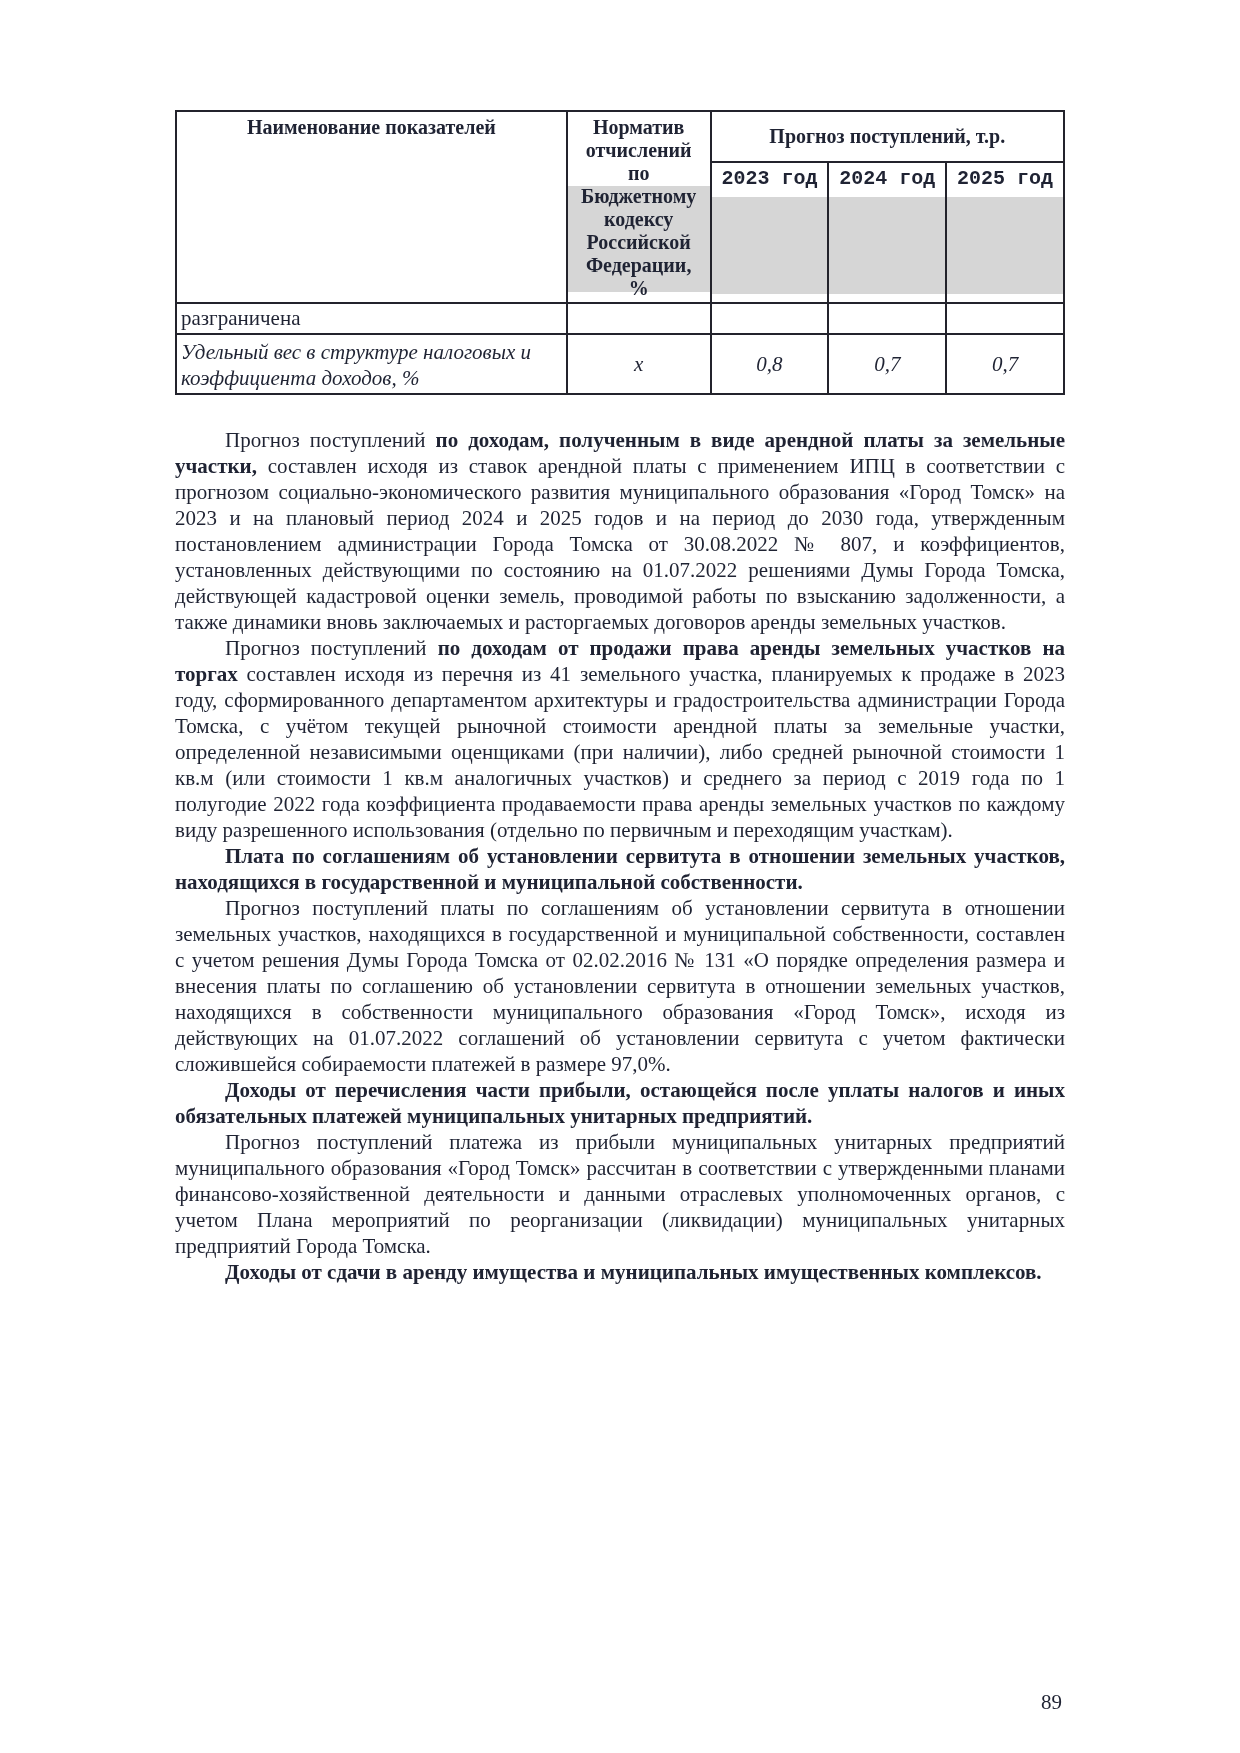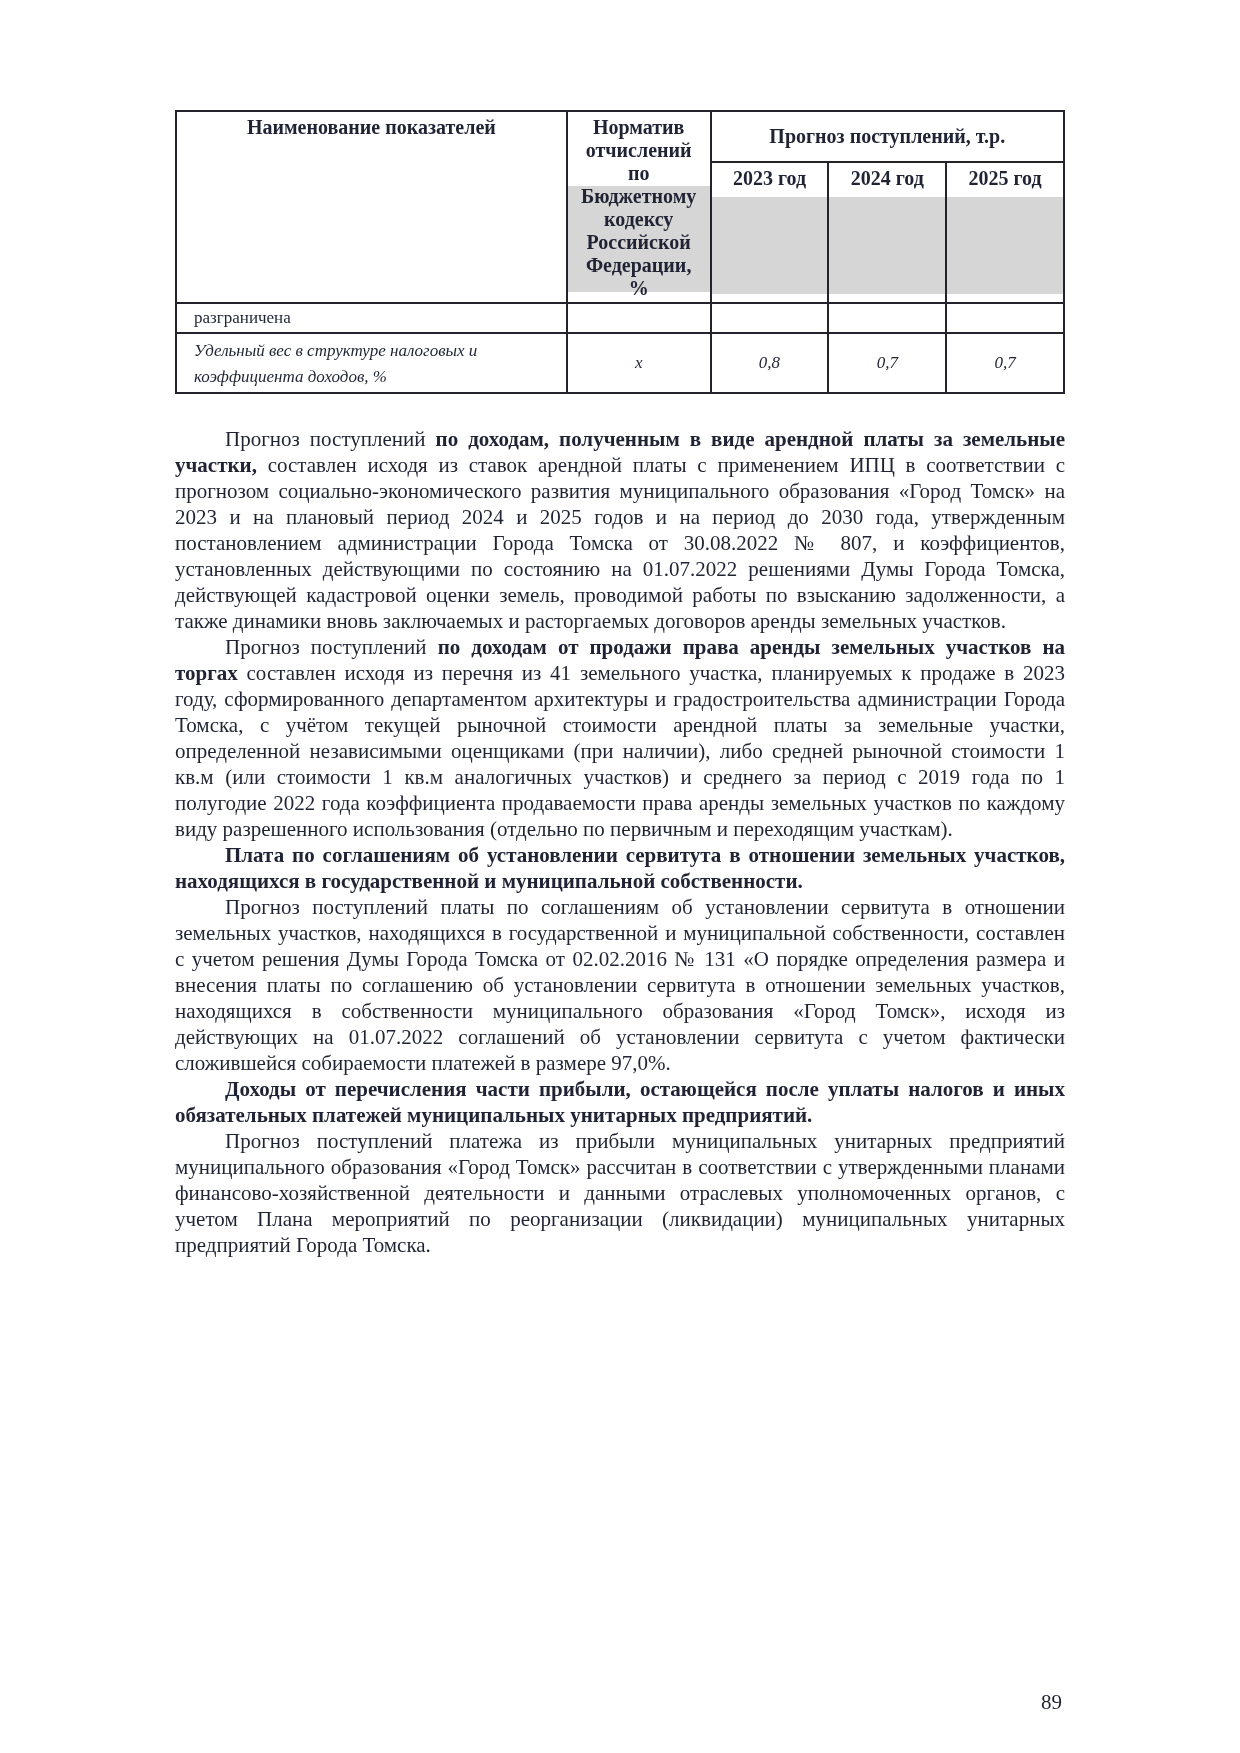--- a/index.html
+++ b/index.html
@@ -22,26 +22,27 @@
   col.c3, col.c4, col.c5 { width:13.266%; }
 
   thead th {
     font-weight:700; font-size:20px; line-height:23px;
     vertical-align:top; padding:4px 6px 2px;
   }
   .th-group { height:32px; vertical-align:middle; padding:8px; }
   .th-year {
     height:112px;
     background:linear-gradient(to bottom, #ffffff 0 34px, #d6d6d6 34px calc(100% - 8px), #ffffff calc(100% - 8px));
+    font-family:Liberation Mono, monospace;
   }
   .th-norm {
     background:linear-gradient(to bottom, #ffffff 0 74px, #d6d6d6 74px calc(100% - 10px), #ffffff calc(100% - 10px));
   }
 
-  tbody td { font-size:17px; padding:2px 17px; vertical-align:middle;margin-top:17px; }
+  tbody td { font-size:21px; padding:2px 4px; vertical-align:middle;margin-top:17px; }
   .td-name { text-align:left; }
   .td-val  { text-align:center; }
   .row-plain td { height:30px; }
   .row-italic td { font-style:italic; height:58px; }
   .row-italic .td-name { line-height:26px; padding-top:4px; }
 
   
   .body-text {
     margin-top:32px;
     font-size:21px;
@@ -108,19 +109,20 @@
       <p><span>Прогноз поступлений </span><span class="bold">по доходам от продажи права аренды земельных участков на торгах </span><span>составлен исходя из перечня из 41 земельного участка, планируемых к продаже в 2023 году, сформированного департаментом архитектуры и градостроительства администрации Города Томска, с учётом текущей рыночной стоимости арендной платы за земельные участки, определенной независимыми оценщиками (при наличии), либо средней рыночной стоимости 1 кв.м (или стоимости 1 кв.м аналогичных участков) и среднего за период с 2019 года по 1 полугодие 2022 года коэффициента продаваемости права аренды земельных участков по каждому виду разрешенного использования (отдельно по первичным и переходящим участкам).</span></p>
 
       <p class="bold"><span>Плата по соглашениям об установлении сервитута в отношении земельных участков, находящихся в государственной и муниципальной собственности.</span></p>
 
       <p><span>Прогноз поступлений платы по соглашениям об установлении сервитута в отношении земельных участков, находящихся в государственной и муниципальной собственности, составлен с учетом решения Думы Города Томска от 02.02.2016 № 131 «О порядке определения размера и внесения платы по соглашению об установлении сервитута в отношении земельных участков, находящихся в собственности муниципального образования «Город Томск», исходя из действующих на 01.07.2022 соглашений об установлении сервитута с учетом фактически сложившейся собираемости платежей в размере 97,0%.</span></p>
 
       <p class="bold"><span>Доходы от перечисления части прибыли, остающейся после уплаты налогов и иных обязательных платежей муниципальных унитарных предприятий.</span></p>
 
       <p><span>Прогноз поступлений платежа из прибыли муниципальных унитарных предприятий муниципального образования «Город Томск» рассчитан в соответствии с утвержденными планами финансово-хозяйственной деятельности и данными отраслевых уполномоченных органов, с учетом Плана мероприятий по реорганизации (ликвидации) муниципальных унитарных предприятий Города Томска.</span></p>
 
+      <p class="bold"><span>Доходы от сдачи в аренду имущества и муниципальных имущественных комплексов.</span></p>
 
     </div>
 
   </div>
 
   <div class="page-number">89</div>
 </div>
 
 </body></html>

